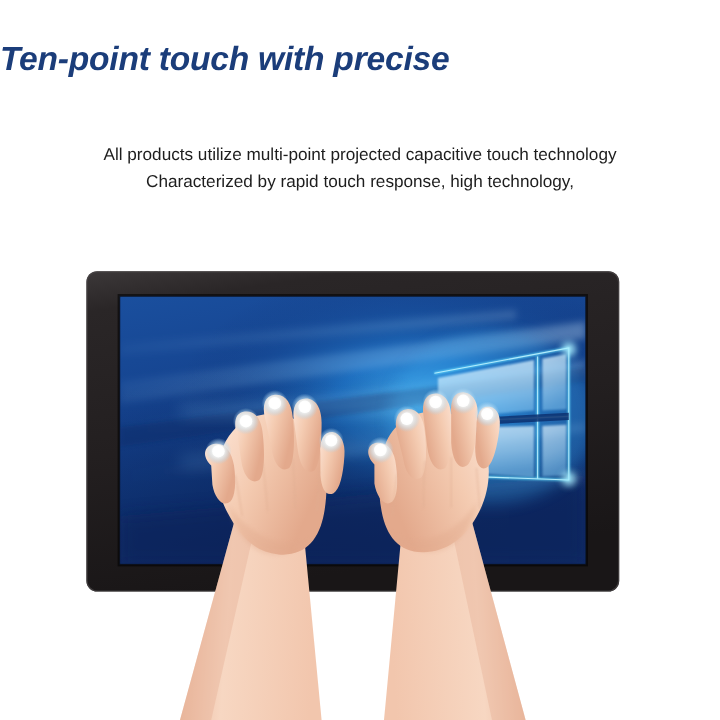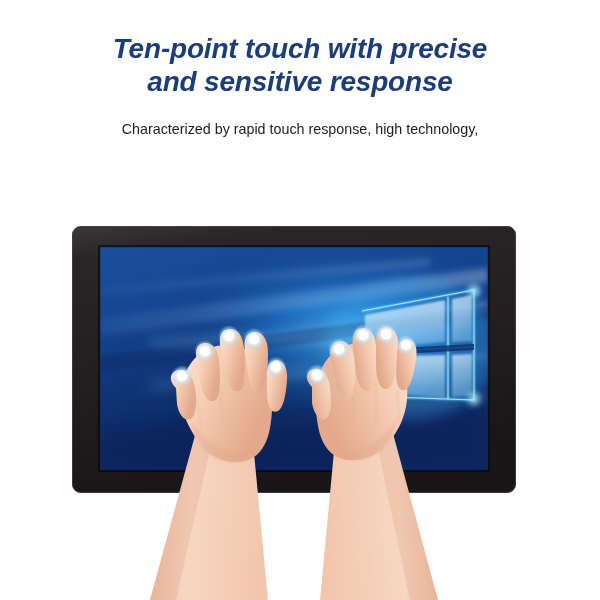--- a/index.html
+++ b/index.html
@@ -15,21 +15,21 @@
     overflow: hidden;
     font-family: "Liberation Sans", sans-serif;
   }
 
   
   .headline {
     position: absolute;
     left: 0;
     top: 32px;
     width: 600px;
-    text-align: center;
+    text-align: left;
     color: #1b3d7a;
     font-family: "Liberation Sans", sans-serif;
     font-weight: bold;
     font-style: italic;
     font-size: 28px;
     line-height: 33px;
     letter-spacing: -0.2px;
   }
   .headline .hl-line { display: block; }
 
@@ -60,24 +60,24 @@
     height: 600px;
   }
 </style>
 </head>
 <body>
 
 <div id="page">
 
   <div class="headline">
     <span class="hl-line">Ten-point touch with precise</span>
-    <span class="hl-line">and sensitive response</span>
   </div>
 
   <div class="subcopy">
+    <span class="sub-line">All products utilize multi-point projected capacitive touch technology</span>
     <span class="sub-line">Characterized by rapid touch response, high technology,</span>
   </div>
 
   <div id="monitor-wrap">
     <svg class="stage" viewBox="0 0 600 600" xmlns="http://www.w3.org/2000/svg">
       <defs>
 
         <linearGradient id="bezelGrad" x1="0" y1="0" x2="0.25" y2="1">
           <stop offset="0%" stop-color="#3c3839"></stop>
           <stop offset="12%" stop-color="#2a2627"></stop>

